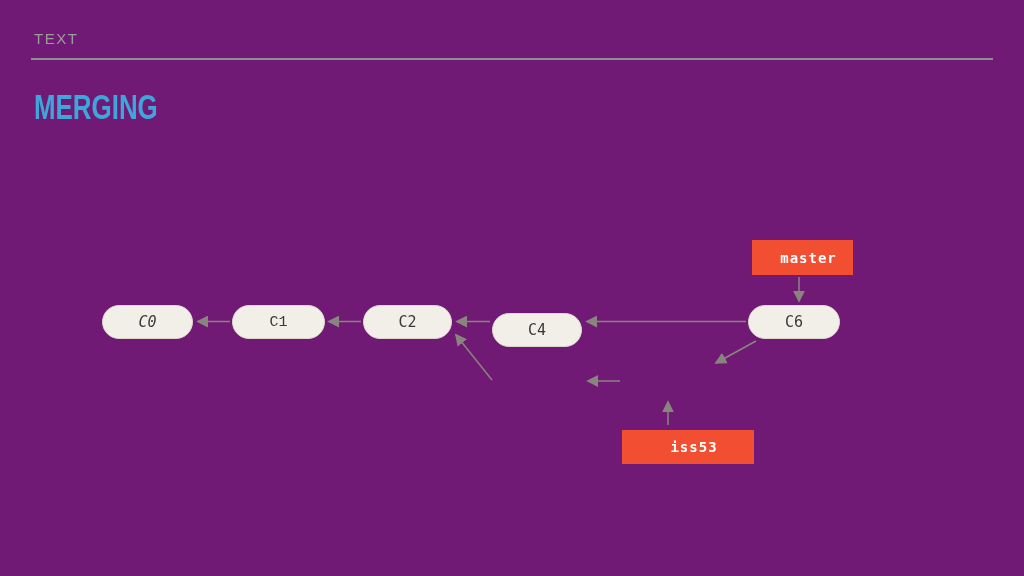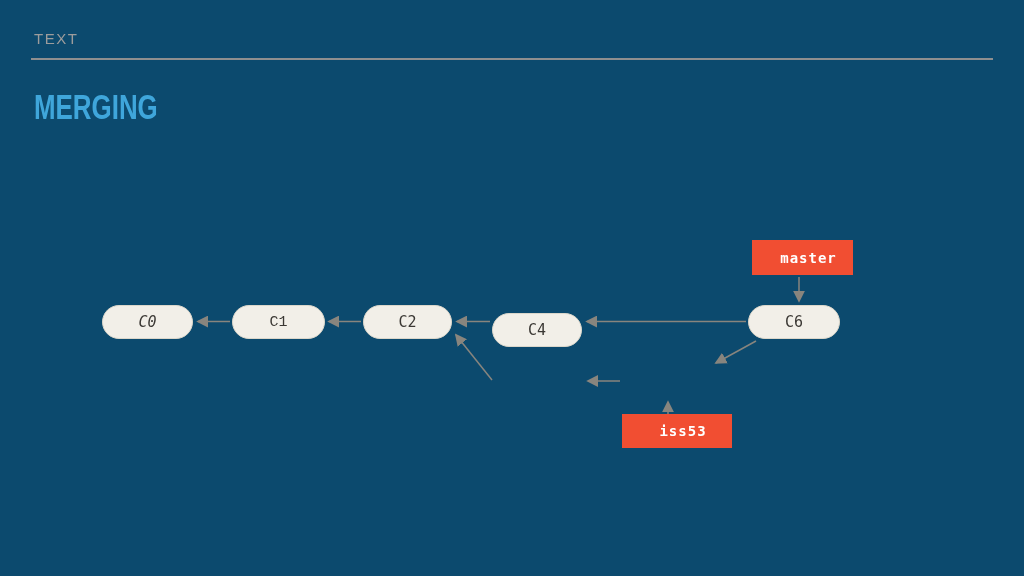--- a/index.html
+++ b/index.html
@@ -1,20 +1,20 @@
 <!DOCTYPE html>
 <html><head>
 <meta charset="utf-8">
 <style>
   html, body { margin: 0; padding: 0; background: #1a1816; }
   .slide {
     position: relative;
     width: 1024px;
     height: 576px;
-    background: #0c4a6e;
+    background: #701a75;
     overflow: hidden;
     font-family: "Liberation Sans", sans-serif;
   }
   .kicker {
     position: absolute;
     left: 34px;
     top: 30px;
     font-size: 15px;
     letter-spacing: 1.5px;
     color: #9c9c9c;
@@ -71,21 +71,21 @@
   }
   
   #n-c0 { left: 102px; top: 305px; width: 91px; font-style: italic; }
   #n-c1 { left: 232px; top: 305px; width: 93px; font-family: Liberation Mono, monospace; }
   #n-c2 { left: 363px; top: 305px; width: 89px; text-align: right; }
   #n-c4 { left: 492px; top: 305px; width: 90px; margin-top: 8px; }
   #n-c6 { left: 748px; top: 305px; width: 92px; }
   #n-c3 { left: 492px; top: 364px; width: 91px; }
   #n-c5 { left: 622px; top: 364px; width: 88px; }
   #b-master { left: 752px; top: 240px; width: 101px; height: 35px; }
-  #b-iss53  { left: 622px; top: 414px; width: 110px; height: 34px; }
+  #b-iss53  { left: 622px; top: 430px; width: 132px; height: 34px; }
 </style>
 </head>
 <body>
 
 <div class="slide">
 
   <div class="kicker">TEXT</div>
   <div class="rule"></div>
   <div class="title">MERGING</div>
 

